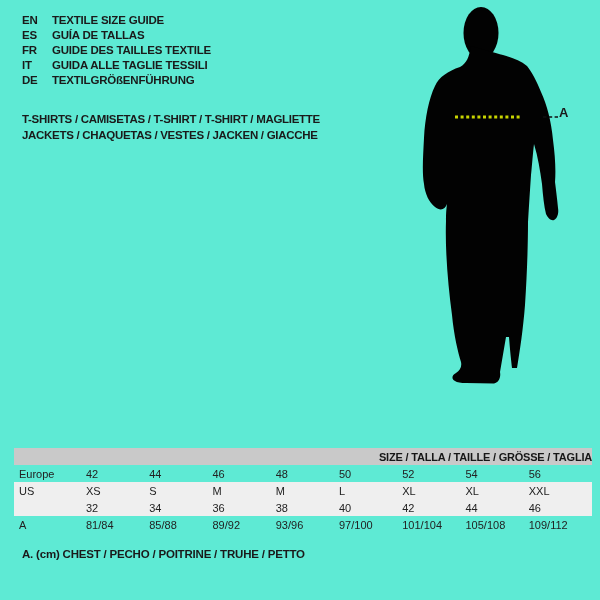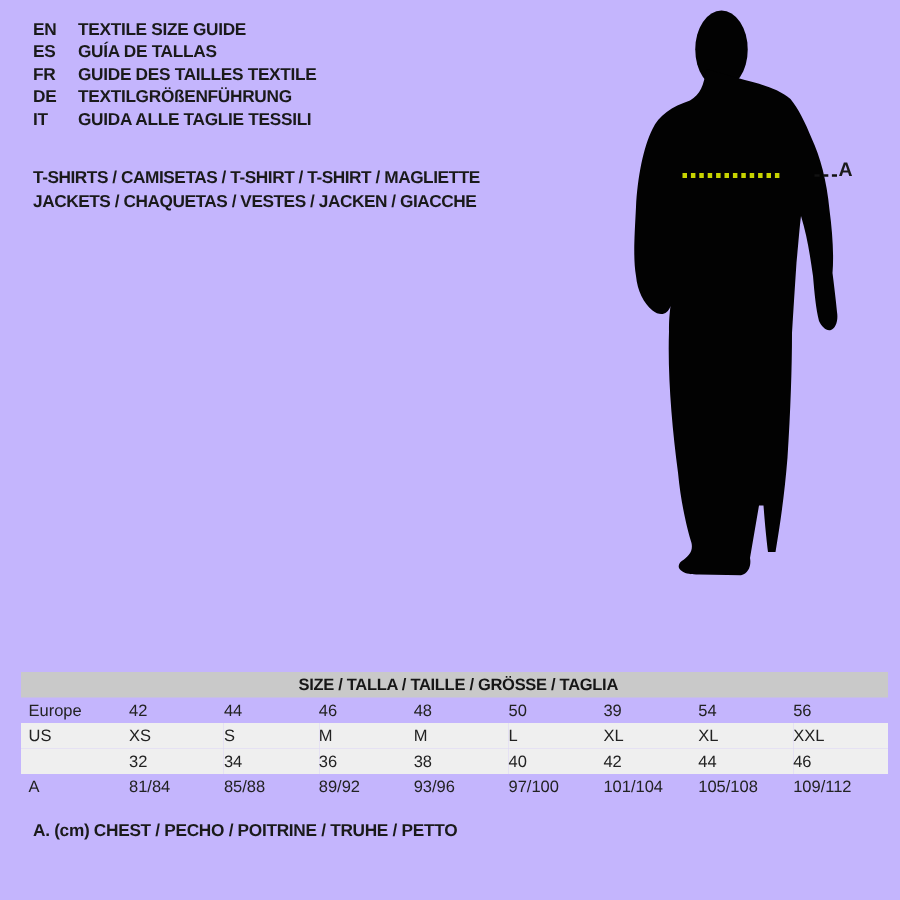--- a/index.html
+++ b/index.html
@@ -1,34 +1,34 @@
 <!DOCTYPE html>
 <html style="--dash: #c8d400; --hdr-bg: #c9c9c9; --alt-bg: #efefef;"><head>
 <meta charset="utf-8">
 <style>
   html,body{margin:0;padding:0;background:#fff;}
   #stage{
-    position:relative;width:600px;height:600px;background:#c4b5fd;overflow:hidden;
+    position:relative;width:600px;height:600px;background:#5eead4;overflow:hidden;
     font-family:"Liberation Sans", sans-serif;color:#1a1a1a;
   }
   
   .lang-block{position:absolute;left:22px;top:13px;}
   .lang-row{display:flex;line-height:15px;font-size:11.5px;font-weight:700;letter-spacing:-0.2px;}
   .lang-code{width:30px;flex:0 0 30px;}
   
   .cats{position:absolute;left:22px;top:111px;font-size:11.5px;font-weight:700;line-height:16px;letter-spacing:-0.3px;}
   
   .figure-wrap{position:absolute;left:410px;top:0;width:170px;height:400px;}
   .measure-label{position:absolute;left:559px;top:105px;font-size:13px;font-weight:700;}
   
   .section-title{position:absolute;left:22px;top:416px;font-size:12px;font-weight:700;letter-spacing:-0.2px;}
   
   .size-table{position:absolute;left:14px;top:448px;width:578px;border-collapse:collapse;table-layout:fixed;font-size:11px;}
   .size-table td{height:17px;padding:0;vertical-align:middle;color:#222;}
-  .size-table .hdr td{background:var(--hdr-bg,#c9c9c9);text-align:center;padding-left:5px;font-weight:700;color:#161616;letter-spacing:-0.2px;}
+  .size-table .hdr td{background:var(--hdr-bg,#c9c9c9);text-align:right;padding-left:5px;font-weight:700;color:#161616;letter-spacing:-0.2px;}
   .size-table .lbl{text-align:left;padding-left:5px;width:72px;margin-top:47px;}
   .size-table tr.alt td{background:var(--alt-bg,#efefef);}
   
   .footnote{position:absolute;left:22px;top:548px;font-size:11.5px;font-weight:700;letter-spacing:-0.2px;}
 </style>
 </head>
 <body>
 
 <div id="stage">
 
@@ -39,26 +39,26 @@
     </div>
     <div class="lang-row">
       <span class="lang-code">ES</span>
       <span class="lang-label">GUÍA DE TALLAS</span>
     </div>
     <div class="lang-row">
       <span class="lang-code">FR</span>
       <span class="lang-label">GUIDE DES TAILLES TEXTILE</span>
     </div>
     <div class="lang-row">
+      <span class="lang-code">IT</span>
+      <span class="lang-label">GUIDA ALLE TAGLIE TESSILI</span>
+    </div>
+    <div class="lang-row">
       <span class="lang-code">DE</span>
       <span class="lang-label">TEXTILGRÖßENFÜHRUNG</span>
-    </div>
-    <div class="lang-row">
-      <span class="lang-code">IT</span>
-      <span class="lang-label">GUIDA ALLE TAGLIE TESSILI</span>
     </div>
   </div>
 
   <div class="cats">
     <div>T-SHIRTS / CAMISETAS / T-SHIRT / T-SHIRT / MAGLIETTE</div>
     <div>JACKETS / CHAQUETAS / VESTES / JACKEN / GIACCHE</div>
   </div>
 
   <div class="figure-wrap">
     <svg width="170" height="400" viewBox="0 0 170 400" xmlns="http://www.w3.org/2000/svg">
@@ -125,21 +125,21 @@
         <tr class="hdr">
       <td colspan="9">SIZE / TALLA / TAILLE / GRÖSSE / TAGLIA</td>
     </tr>
     <tr>
       <td class="lbl">Europe</td>
       <td>42</td>
       <td>44</td>
       <td>46</td>
       <td>48</td>
       <td>50</td>
-      <td>39</td>
+      <td>52</td>
       <td>54</td>
       <td>56</td>
     </tr>
     <tr class="alt">
       <td class="lbl">US</td>
       <td>XS</td>
       <td>S</td>
       <td>M</td>
       <td>M</td>
       <td>L</td>

